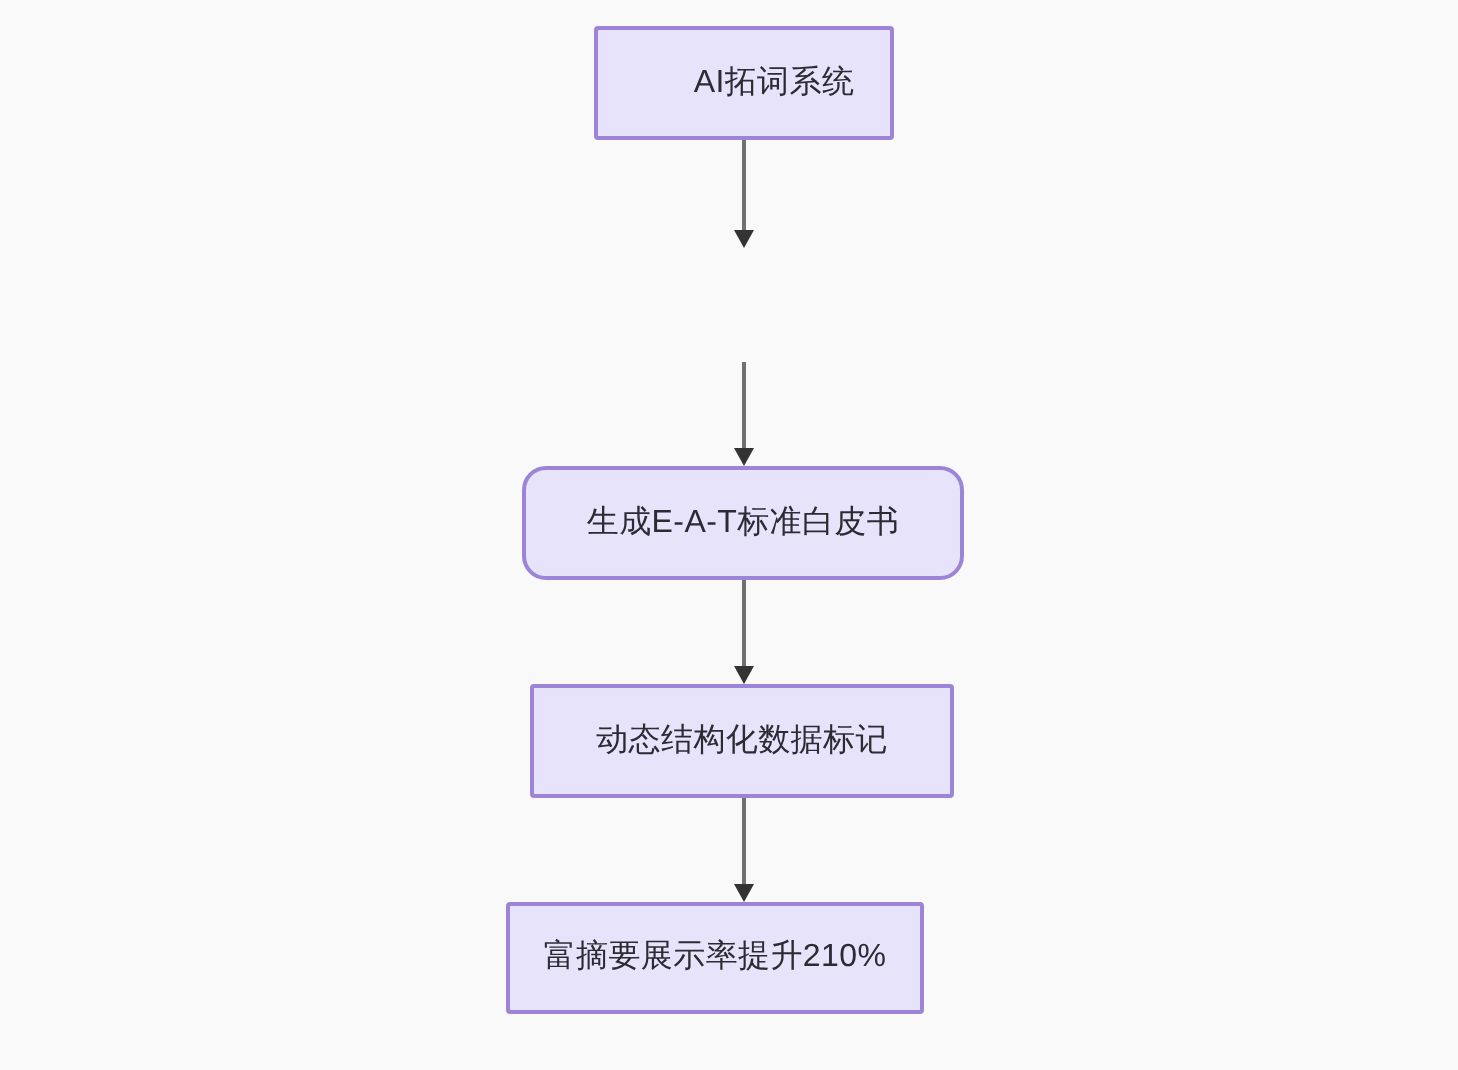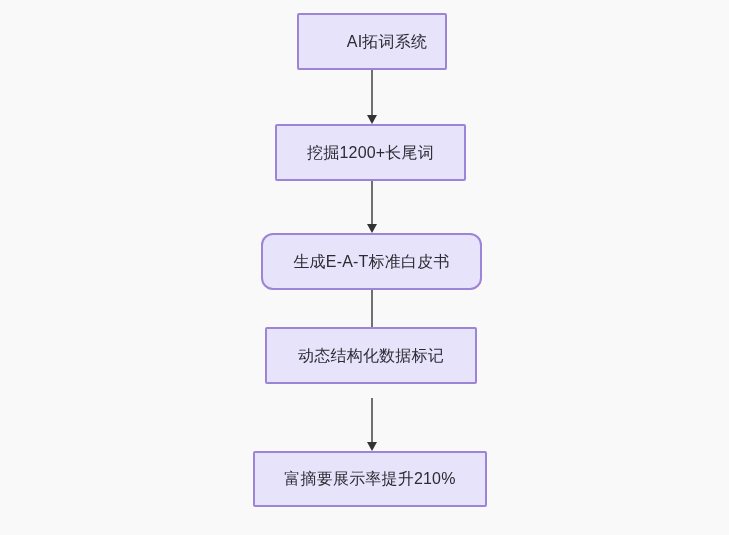--- a/index.html
+++ b/index.html
@@ -75,29 +75,26 @@
 
   <div class="edge" style="left:371px; top:398px; height:53px;">
     <div class="edge-line" style="height:44px;"></div>
     <div class="edge-head" style="top:44px;"></div>
   </div>
 
   <div class="node" style="left:297px; top:13px; width:150px; height:57px;padding-left:30px;">
     <span>AI拓词系统</span>
   </div>
 
-  <div class="node" style="left:275px; top:124px; width:191px; height:57px;">
-    <span>挖掘1200+长尾词</span>
-  </div>
 
   <div class="node" style="left:261px; top:233px; width:221px; height:57px;border-radius:12px;">
     <span>生成E-A-T标准白皮书</span>
   </div>
 
-  <div class="node" style="left:265px; top:327px; width:212px; height:57px;">
+  <div class="node" style="left:265px; top:342px; width:212px; height:57px;">
     <span>动态结构化数据标记</span>
   </div>
 
-  <div class="node" style="left:253px; top:451px; width:234px; height:56px;align-items:center;">
+  <div class="node" style="left:253px; top:451px; width:209px; height:56px;align-items:center;">
     <span>富摘要展示率提升210%</span>
   </div>
 
 </div>
 
 </body></html>

